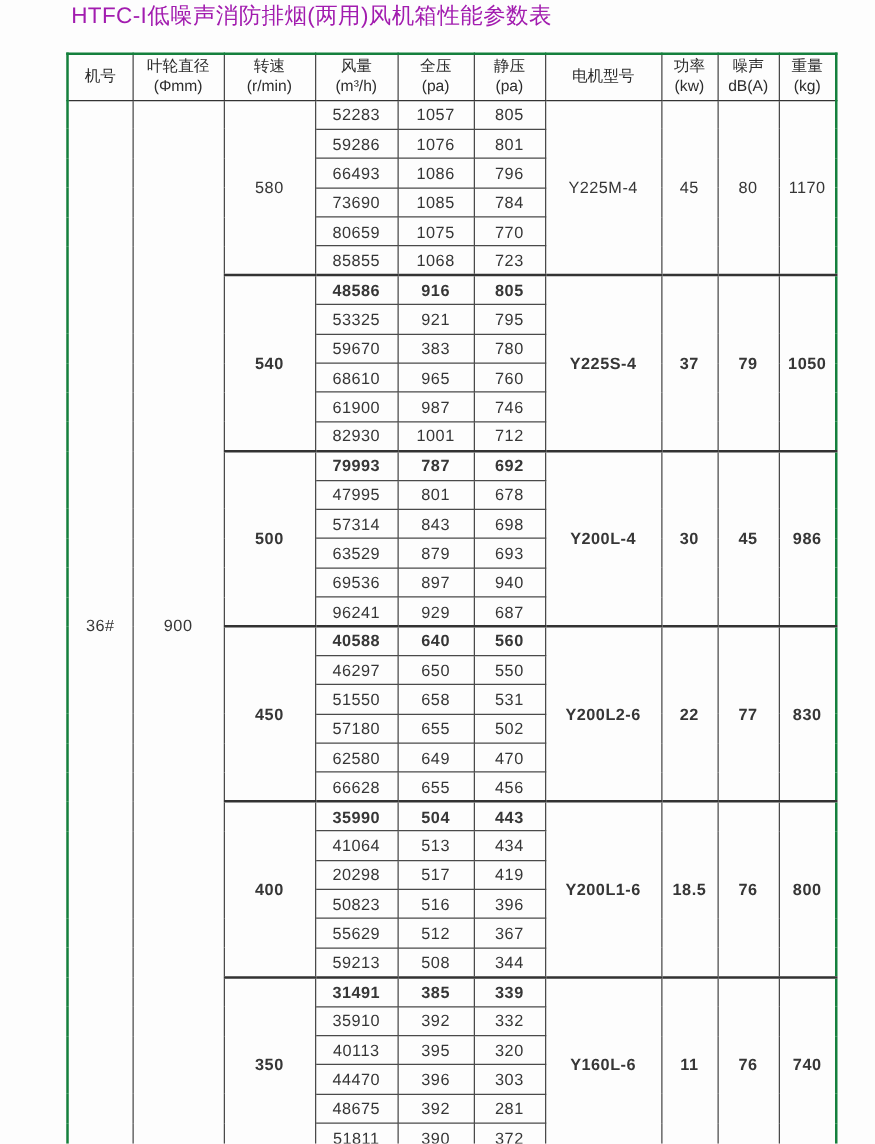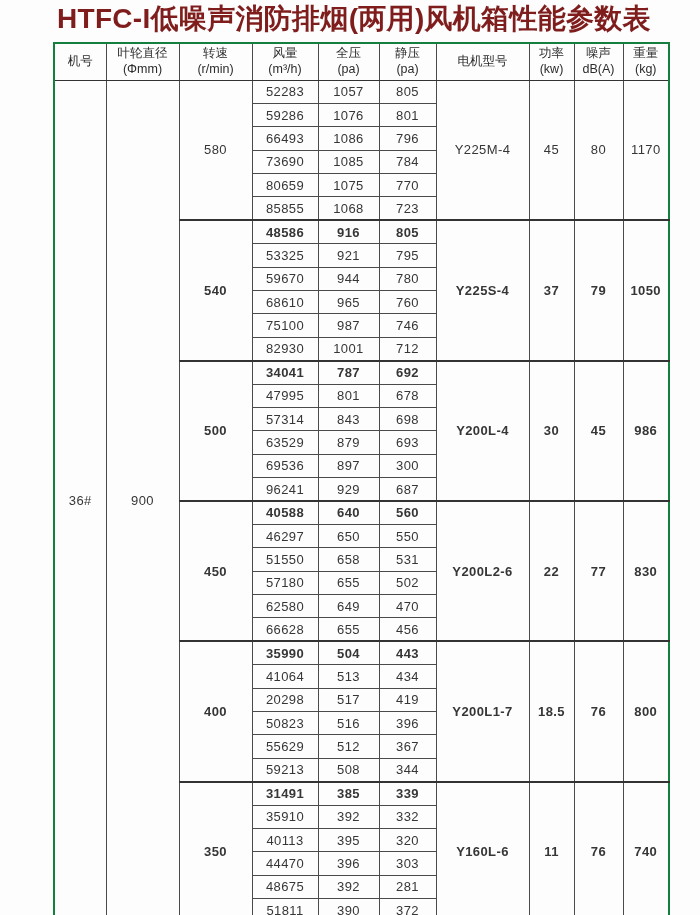--- a/index.html
+++ b/index.html
@@ -13,23 +13,23 @@
     width: 700px;
     height: 915px;
     background: #fdfdfd;
     overflow: hidden;
   }
   .title {
     position: absolute;
     left: 57px;
     top: 0px;
     margin: 0;
-    font-size: 28px;
-    font-weight: bold;
-    color: #7f1d1d;
+    font-size: 18px;
+    font-weight: normal;
+    color: #a21caf;
     letter-spacing: 0.3px;
     white-space: nowrap;
   }
   table.spec {
     position: absolute;
     left: 53px;
     top: 42px;
     width: 615px;
     height: 881px;
     border-collapse: collapse;
@@ -171,41 +171,41 @@
           <td rowspan="6">79</td>
           <td rowspan="6">1050</td>
         </tr>
         <tr>
           <td>53325</td>
           <td>921</td>
           <td>795</td>
         </tr>
         <tr>
           <td>59670</td>
-          <td>944</td>
+          <td>383</td>
           <td>780</td>
         </tr>
         <tr>
           <td>68610</td>
           <td>965</td>
           <td>760</td>
         </tr>
         <tr>
-          <td>75100</td>
+          <td>61900</td>
           <td>987</td>
           <td>746</td>
         </tr>
         <tr>
           <td>82930</td>
           <td>1001</td>
           <td>712</td>
         </tr>
         <tr class="block-top">
           <td rowspan="6">500</td>
-          <td>34041</td>
+          <td>79993</td>
           <td>787</td>
           <td>692</td>
           <td rowspan="6">Y200L-4</td>
           <td rowspan="6">30</td>
           <td rowspan="6">45</td>
           <td rowspan="6">986</td>
         </tr>
         <tr>
           <td>47995</td>
           <td>801</td>
@@ -217,21 +217,21 @@
           <td>698</td>
         </tr>
         <tr>
           <td>63529</td>
           <td>879</td>
           <td>693</td>
         </tr>
         <tr>
           <td>69536</td>
           <td>897</td>
-          <td>300</td>
+          <td>940</td>
         </tr>
         <tr>
           <td>96241</td>
           <td>929</td>
           <td>687</td>
         </tr>
         <tr class="block-top">
           <td rowspan="6">450</td>
           <td>40588</td>
           <td>640</td>
@@ -264,21 +264,21 @@
         <tr>
           <td>66628</td>
           <td>655</td>
           <td>456</td>
         </tr>
         <tr class="block-top">
           <td rowspan="6">400</td>
           <td>35990</td>
           <td>504</td>
           <td>443</td>
-          <td rowspan="6">Y200L1-7</td>
+          <td rowspan="6">Y200L1-6</td>
           <td rowspan="6">18.5</td>
           <td rowspan="6">76</td>
           <td rowspan="6">800</td>
         </tr>
         <tr>
           <td>41064</td>
           <td>513</td>
           <td>434</td>
         </tr>
         <tr>

